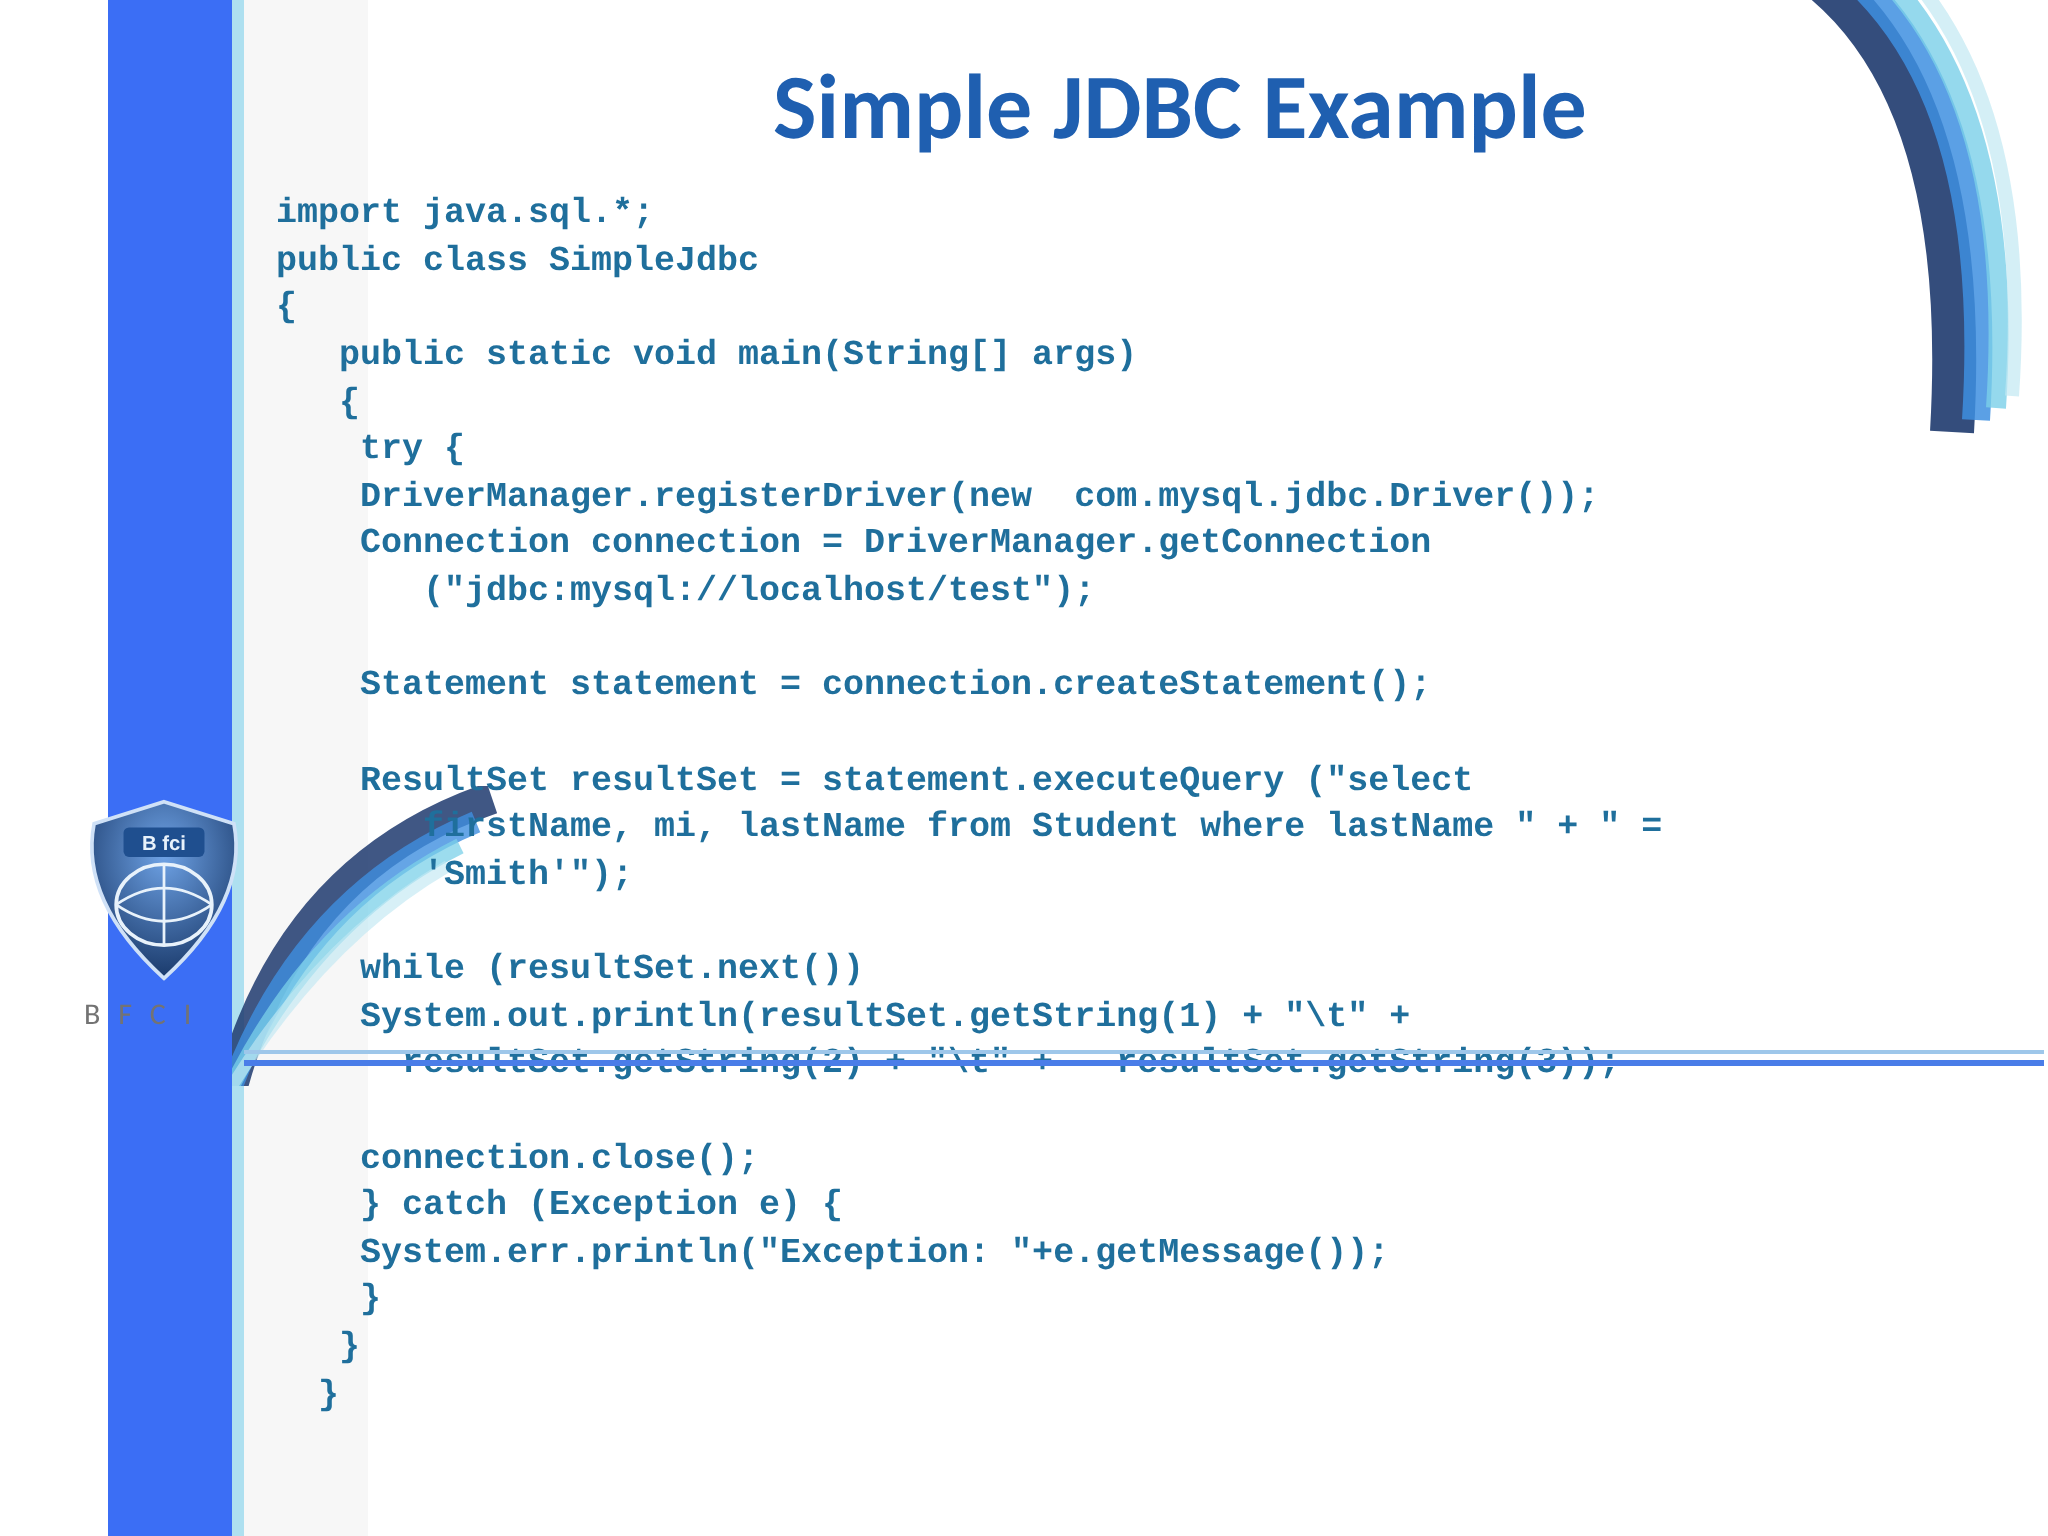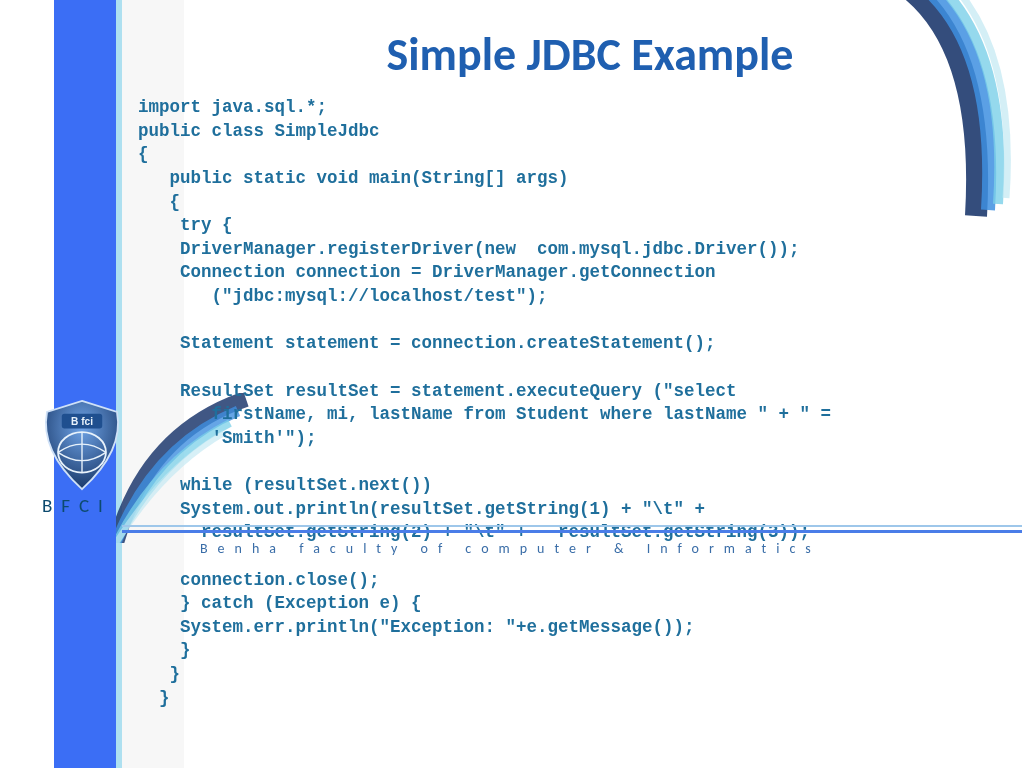--- a/index.html
+++ b/index.html
@@ -6,21 +6,21 @@
   html, body { width: 1024px; height: 768px; overflow: hidden; font-family: Calibri, Arial, sans-serif; background: #fff; }
   .slide { position: relative; width: 1024px; height: 567px; background: #ffffff; }
   .left-stripe { position: absolute; left: 54px; top: 0; width: 62px; height: 768px; background: #3b6ef5; }
   .left-thin { position: absolute; left: 116px; top: 0; width: 6px; height: 768px; background: #aee0f0; }
   .inner-dark { position: absolute; left: 122px; top: 0; width: 62px; height: 768px; background: #e9e9e9; opacity: 0.35; }
   .title { position: absolute; left: 190px; top: 26px; width: 800px; text-align: center; font-size: 46px; font-weight: 700; color: #1f5fb0; }
   .code { position: absolute; left: 138px; top: 96px; width: 870px; font-family: Liberation Mono, monospace; font-size: 17.5px; font-weight: 700; color: #1f6f9c; line-height: 1.35; white-space: pre; }
   .footer-bar { position: absolute; left: 122px; bottom: 34px; width: 900px; height: 3px; background: #4a7de8; }
   .footer-bar2 { position: absolute; left: 122px; bottom: 40px; width: 900px; height: 2px; background: #9ec7ea; }
   .footer-text { position: absolute; left: 200px; bottom: 10px; font-size: 14px; color: #3b6ea8; letter-spacing: 10px; font-weight: 400; }
-  .bfci { position: absolute; left: 42px; bottom: 50px; font-size: 19px; color: #0c4a6e; letter-spacing: 9px; font-weight: 400; }
+  .bfci { position: absolute; left: 42px; bottom: 50px; font-size: 15px; color: #737373; letter-spacing: 9px; font-weight: 400; }
   .logo { position: absolute; left: 36px; bottom: 76px; width: 92px; height: 92px; }
   .swirl-tr { position: absolute; right: -12px; top: -14px; width: 170px; height: 240px; }
   .swirl-bl { position: absolute; left: 116px; bottom: 24px; width: 150px; height: 150px; }
 </style>
 </head>
 <body>
 
 <div class="slide">
   <div class="left-stripe"></div>
   <div class="left-thin"></div>
@@ -82,14 +82,13 @@
     <path d="M24 58 Q50 76 76 58" fill="none" stroke="#e8f2fb" stroke-width="1.5"></path>
     <line x1="50" y1="36" x2="50" y2="80" stroke="#e8f2fb" stroke-width="1.5"></line>
     <rect x="28" y="16" width="44" height="16" rx="3" fill="#1f4f8f"></rect>
     <text x="50" y="28" text-anchor="middle" font-size="11" fill="#e8f2fb" font-weight="700" font-family="Arial">B fci</text>
   </svg>
 
   <div class="bfci">BFCI</div>
 
   <div class="footer-bar2"></div>
   <div class="footer-bar"></div>
-  <div class="footer-text">Benha faculty of computer &amp; Informatics</div>
 </div>
 
 </body></html>

